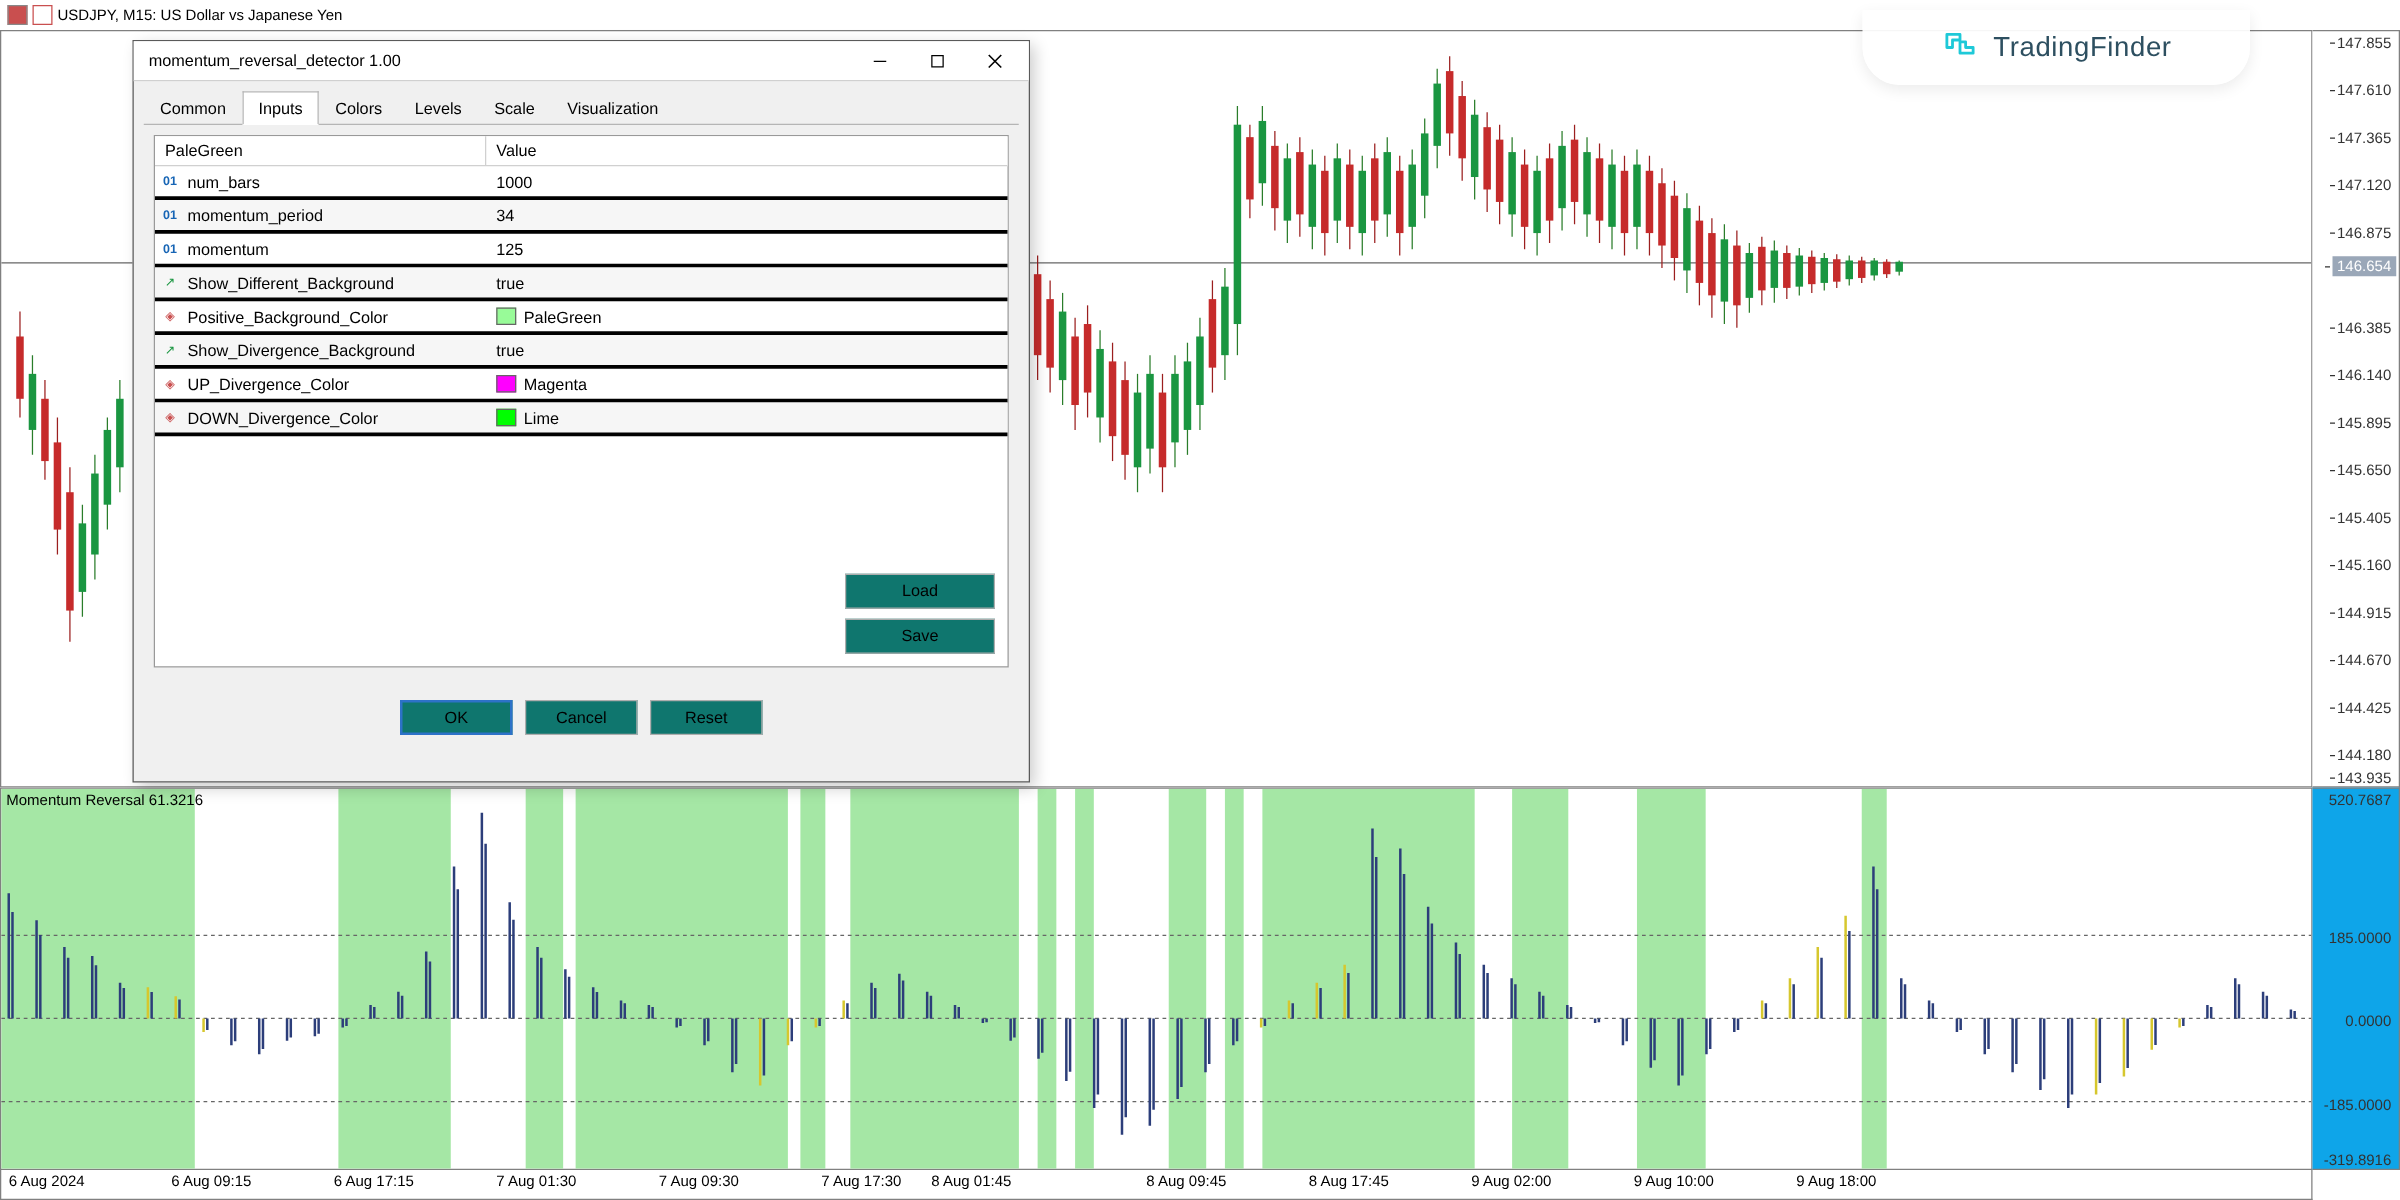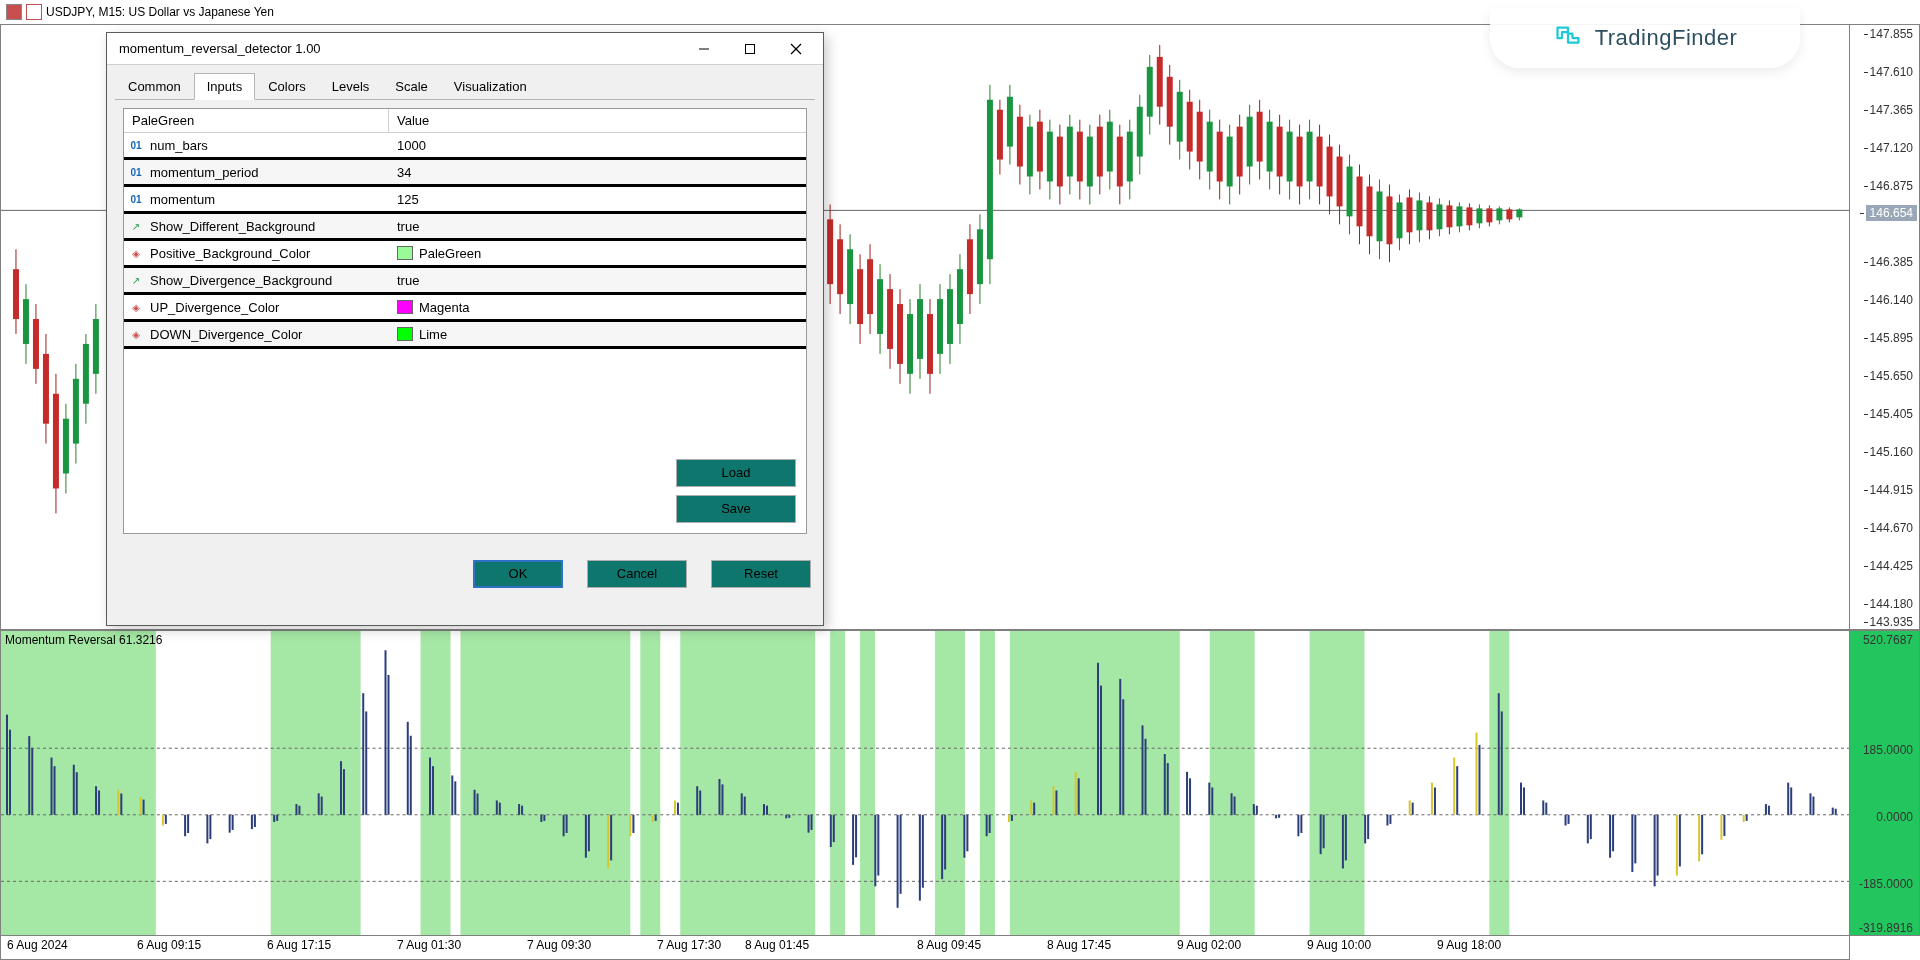--- a/index.html
+++ b/index.html
@@ -14,21 +14,21 @@
 
 
 .price-area { position: absolute; top: 24px; left: 0; right: 70px; bottom: 330px; border: 1px solid #808080; background: #fff; }
 .price-axis { position: absolute; top: 24px; right: 0; width: 70px; bottom: 330px; border: 1px solid #808080; border-left: none; background: #fff; }
 .price-axis .tick { position: absolute; right: 6px; font-size: 12px; color: #333; }
 .price-axis .tick::before { content: ''; position: absolute; left: -6px; top: 50%; width: 4px; height: 1px; background: #333; }
 .price-axis .current { background: #9aa7b8; color: #fff; padding: 1px 4px; right: 2px; }
 
 
 .indicator-area { position: absolute; left: 0; right: 70px; bottom: 24px; height: 306px; border: 1px solid #808080; background: #fff; }
-.indicator-axis { position: absolute; right: 0; width: 70px; bottom: 24px; height: 306px; border: 1px solid #808080; border-left: none; background: #22c55e; }
+.indicator-axis { position: absolute; right: 0; width: 70px; bottom: 24px; height: 306px; border: 1px solid #808080; border-left: none; background: #0ea5e9; }
 .indicator-axis .tick { position: absolute; right: 6px; font-size: 12px; color: #333; }
 .indicator-label { position: absolute; top: 2px; left: 4px; font-size: 12px; color: #000; z-index: 5; }
 
 
 .time-axis { position: absolute; left: 0; right: 70px; bottom: 0; height: 24px; border: 1px solid #808080; border-top: none; display: flex; font-size: 12px; }
 .time-axis .tl { position: absolute; padding-top: 2px; }
 
 
 .logo-area { position: absolute; top: 8px; right: 120px; width: 310px; height: 60px; background: rgba(255,255,255,0.93); border-radius: 0 0 30px 30px; display: flex; align-items: center; justify-content: center; gap: 12px; z-index: 3; box-shadow: 0 4px 12px rgba(0,0,0,0.08); }
 .logo-icon { width: 30px; height: 30px; }
@@ -58,23 +58,23 @@
 .grid-row .cell-val { flex: 1; padding: 0 8px; font-size: 13px; display: flex; align-items: center; gap: 6px; }
 .type-ic { width: 16px; height: 14px; display: inline-flex; align-items: center; justify-content: center; font-size: 10px; }
 .type-int { color: #1765b5; font-weight: bold; }
 .type-bool { color: #1a9641; }
 .type-color { color: #c94f4f; }
 .swatch { width: 16px; height: 14px; border: 1px solid #666; }
 
 .side-btns { position: absolute; right: 10px; bottom: 10px; display: flex; flex-direction: column; gap: 8px; }
 .dlg-btn { width: 120px; height: 28px; background: #0f766e; border: 1px solid #adadad; font-size: 13px; text-align: center; line-height: 26px; }
 
-.dialog-footer { display: flex; justify-content: flex-end; gap: 24px; padding: 10px 12px; }
+.dialog-footer { display: flex; justify-content: center; gap: 10px; padding: 10px 12px; }
 .dlg-btn.primary { border: 2px solid #2d72c8; line-height: 24px; width: 90px; }
-.dlg-btn.normal { width: 100px; }
+.dlg-btn.normal { width: 90px; }
 
 
 .svg-fill { width: 100%; height: 100%; display: block; }
 
 .green-bg { fill: #95e395; opacity: 0.85; }
 .hist-up { stroke: #2c3e7a; stroke-width: 2; }
 .hist-yel { stroke: #d6c72e; stroke-width: 2; }
 .candle-up { fill: #1a9641; }
 .candle-dn { fill: #c62b2b; }
 .wick { stroke: #2a7d2a; stroke-width: 1; }

